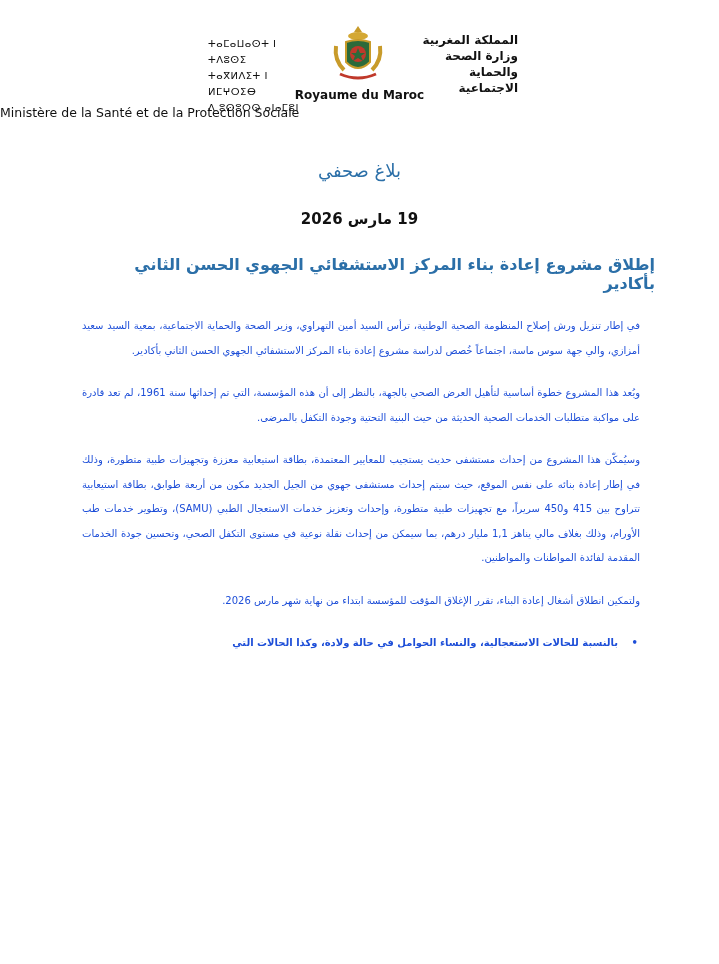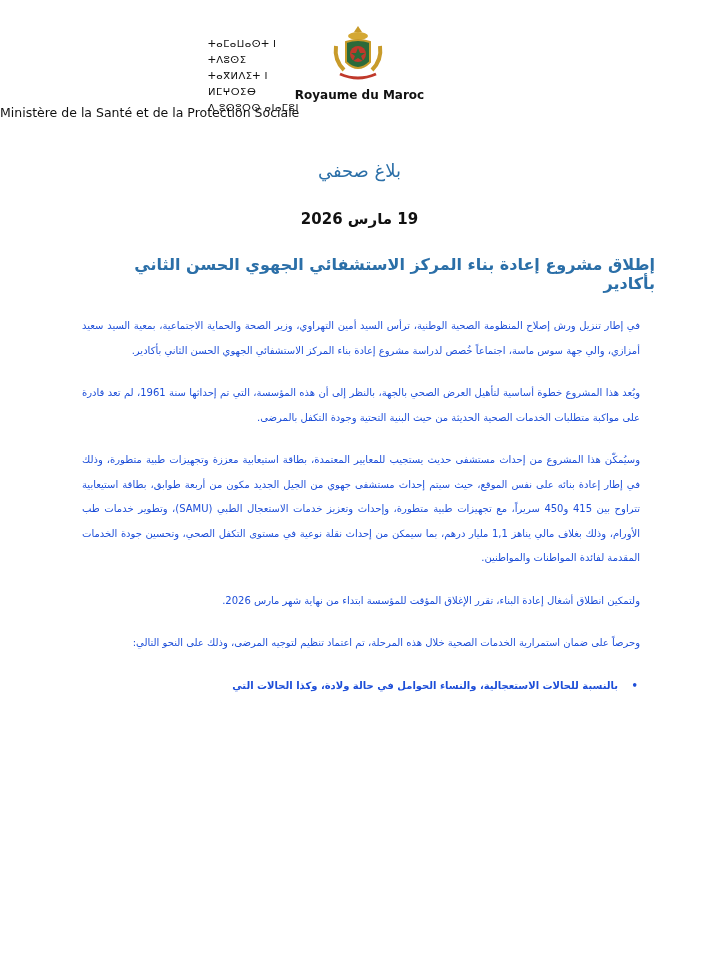--- a/index.html
+++ b/index.html
@@ -38,31 +38,35 @@
       <path d="M32 4 L36 10 L28 10 Z" fill="#c89b2a"></path>
       <ellipse cx="32" cy="14" rx="10" ry="4" fill="#d4a833"></ellipse>
       <path d="M20 20 Q32 16 44 20 L44 40 Q32 52 20 40 Z" fill="#2b6a3a" stroke="#c89b2a" stroke-width="2"></path>
       <circle cx="32" cy="32" r="8" fill="#c0392b"></circle>
       <path d="M32 26 L34 31 L39 31 L35 34 L37 39 L32 36 L27 39 L29 34 L25 31 L30 31 Z" fill="#2b6a3a"></path>
       <path d="M10 24 Q8 38 18 48" stroke="#c89b2a" stroke-width="4" fill="none"></path>
       <path d="M54 24 Q56 38 46 48" stroke="#c89b2a" stroke-width="4" fill="none"></path>
       <path d="M14 52 Q32 60 50 52" stroke="#c0392b" stroke-width="3" fill="none"></path>
     </svg>
   </div>
+  <div class="arabic-ministry">
+    <div>المملكة المغربية</div>
+    <div>وزارة الصحة</div>
+    <div>والحماية الاجتماعية</div>
+  </div>
   <div class="royaume">Royaume du Maroc</div>
   <div class="ministere">Ministère de la Santé et de la Protection Sociale</div>
 </div>
 
 <div class="title">بلاغ صحفي</div>
 <div class="date">19 مارس 2026</div>
 <div class="subject">إطلاق مشروع إعادة بناء المركز الاستشفائي الجهوي الحسن الثاني بأكادير</div>
 
 <div class="body">
   <p>في إطار تنزيل ورش إصلاح المنظومة الصحية الوطنية، ترأس السيد أمين التهراوي، وزير الصحة والحماية الاجتماعية، بمعية السيد سعيد أمزازي، والي جهة سوس ماسة، اجتماعاً خُصص لدراسة مشروع إعادة بناء المركز الاستشفائي الجهوي الحسن الثاني بأكادير.</p>
   <p>ويُعد هذا المشروع خطوة أساسية لتأهيل العرض الصحي بالجهة، بالنظر إلى أن هذه المؤسسة، التي تم إحداثها سنة 1961، لم تعد قادرة على مواكبة متطلبات الخدمات الصحية الحديثة من حيث البنية التحتية وجودة التكفل بالمرضى.</p>
   <p>وسيُمكّن هذا المشروع من إحداث مستشفى حديث يستجيب للمعايير المعتمدة، بطاقة استيعابية معززة وتجهيزات طبية متطورة، وذلك في إطار إعادة بنائه على نفس الموقع، حيث سيتم إحداث مستشفى جهوي من الجيل الجديد مكون من أربعة طوابق، بطاقة استيعابية تتراوح بين 415 و450 سريراً، مع تجهيزات طبية متطورة، وإحداث وتعزيز خدمات الاستعجال الطبي (SAMU)، وتطوير خدمات طب الأورام، وذلك بغلاف مالي يناهز 1,1 مليار درهم، بما سيمكن من إحداث نقلة نوعية في مستوى التكفل الصحي، وتحسين جودة الخدمات المقدمة لفائدة المواطنات والمواطنين.</p>
   <p>ولتمكين انطلاق أشغال إعادة البناء، تقرر الإغلاق المؤقت للمؤسسة ابتداء من نهاية شهر مارس 2026.</p>
-  <p>وحرصاً على ضمان استمرارية الخدمات الصحية خلال هذه المرحلة، تم اعتماد تنظيم لتوجيه المرضى، وذلك على النحو التالي:</p>
   <div class="bullet">
     <span class="dot">•</span>
     <span>بالنسبة للحالات الاستعجالية، والنساء الحوامل في حالة ولادة، وكذا الحالات التي</span>
   </div>
 </div>
 
 </body></html>

